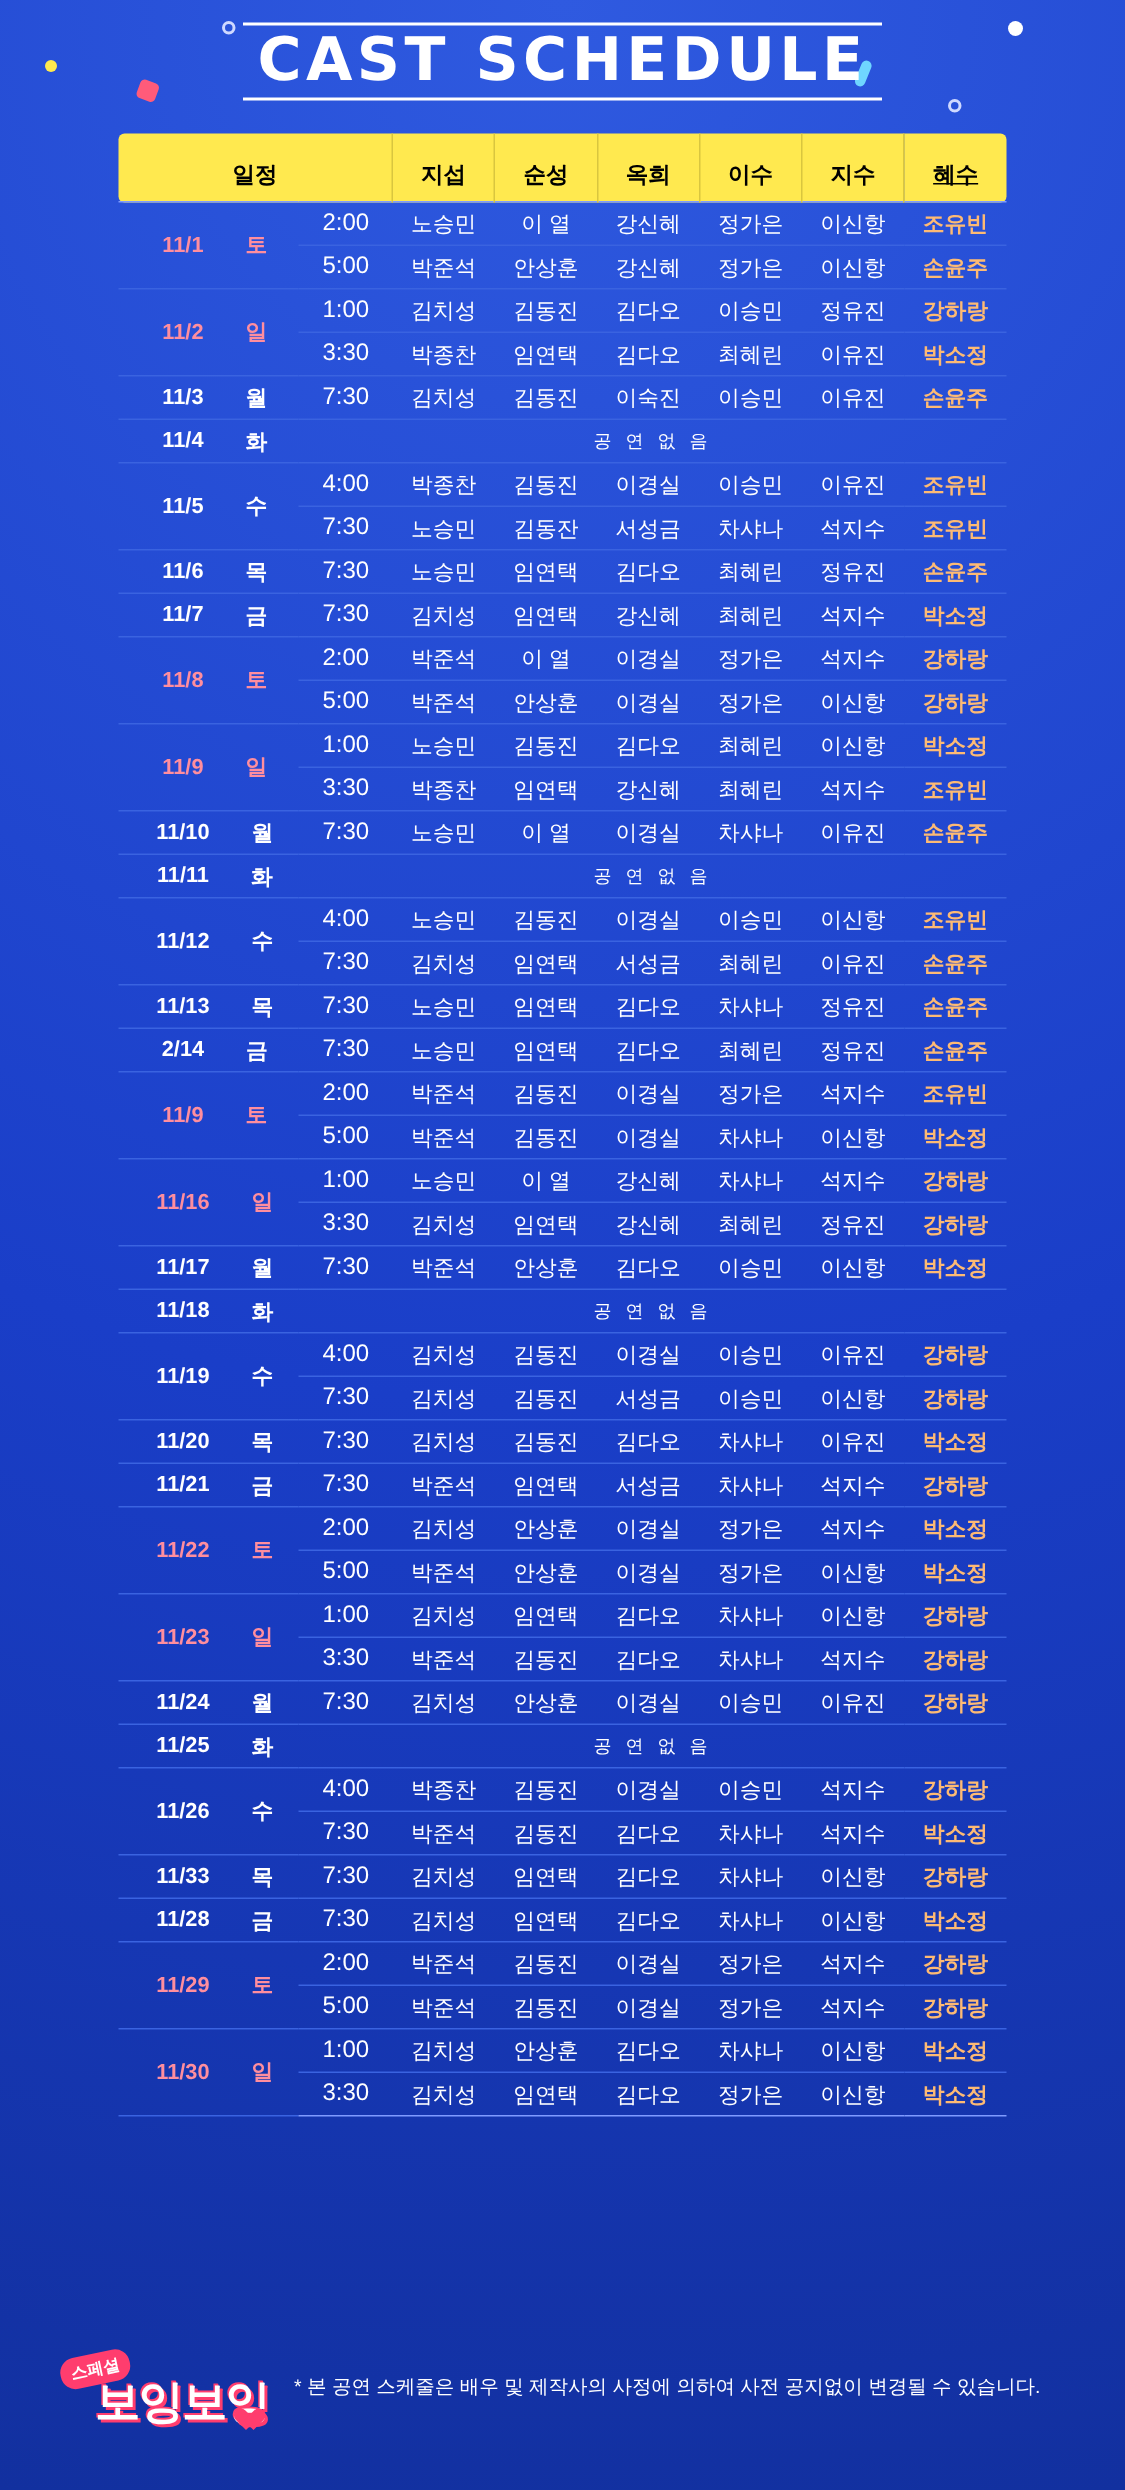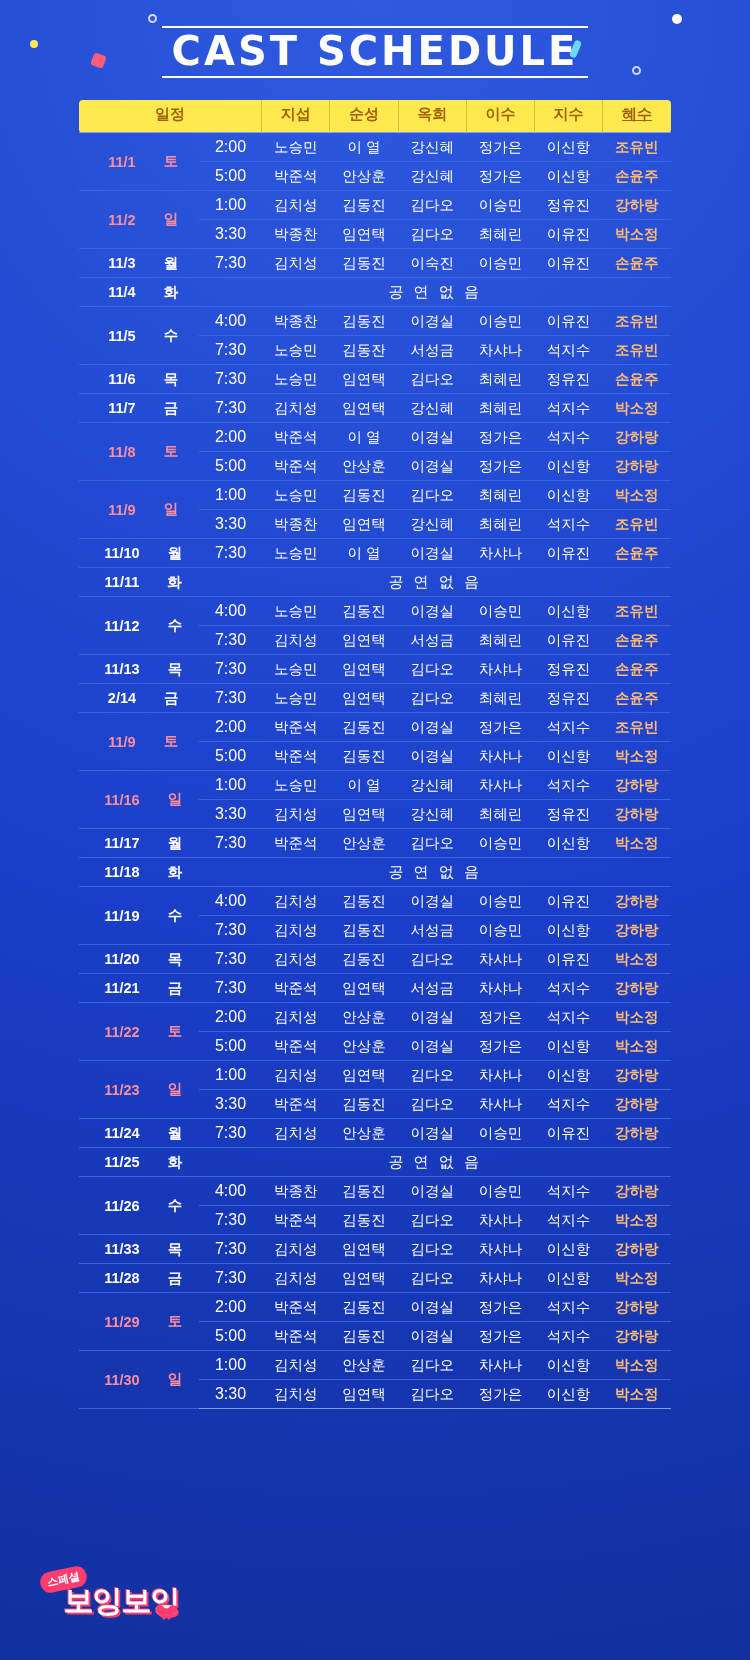--- a/index.html
+++ b/index.html
@@ -9,62 +9,62 @@
     background-image:
       radial-gradient(circle at 50% 0%, #2f5ae0 0%, #1a3ec8 55%, #12309f 100%);
     font-family:"Liberation Sans", sans-serif;
     color:#fff;
   }
   
   .deco { position:absolute; pointer-events:none; }
   .dot-ring { border-radius:50%; border:2px solid #cfd9ff; }
   .solid-dot { border-radius:50%; }
 
-  .title-wrap { text-align:center; margin-top:24px; }
+  .title-wrap { text-align:center; margin-top:13px; }
   .title {
     font-family:"DejaVu Sans", sans-serif;
     font-size:40px; letter-spacing:3px; font-weight:bold;
     color:#ffffff; display:inline-block; position:relative;
     padding:4px 10px 8px 10px;
   }
   .title::before, .title::after {
     content:""; position:absolute; left:0; right:0; height:2px; background:#ffffff;
   }
   .title::before { top:2px; }
   .title::after { bottom:4px; }
 
   .table-wrap { width:592px; margin:18px auto 0 auto; }
   table { width:100%; border-collapse:collapse; }
 
   thead th {
     background:#ffe94f;
-    color:#a16207;
+    color:#000000;
     font-size:15px; font-weight:bold;
-    padding:5px 0 8px 0;
+    padding:18px 0 8px 0;
     border-right:1px solid #d9c63f;
   }
   thead th:first-child { border-radius:4px 0 0 4px; }
   thead th:last-child { border-radius:0 4px 4px 0; border-right:none;text-decoration:underline; }
 
   tbody td {
     font-size:14.5px; text-align:center; height:29px;
     border-bottom:1px solid #3a63e0;
     white-space:nowrap;
   }
   tbody tr:last-child td { border-bottom:1px solid #7f9bff; }
 
   .date-cell { width:120px; position:relative; }
   .date-inner { display:flex; justify-content:center; align-items:center; gap:28px; padding-left:8px; }
   .date-num { font-weight:bold; font-size:14.5px; }
   .date-day { font-weight:bold; font-size:14.5px; }
   .weekend .date-num, .weekend .date-day { color:#ff8e9e; }
   .time-cell { width:62px; color:#ffffff; font-size:16px; }
   .actor { width:68px; }
   .actor.last { color:#fdba74; font-weight:bold; }
-  .noshow { color:#ffffff; letter-spacing:3px; font-size:15px;text-align:center; }
+  .noshow { color:#ffffff; letter-spacing:3px; font-size:12px;text-align:center; }
   .thick-top td { border-top:1px solid #7f9bff; }
 
   .footer {
     position:absolute; bottom:0; left:0; width:100%;
     height:118px;
   }
   .logo {
     position:absolute; left:34px; bottom:38px; width:150px; text-align:center;
   }
   .logo-badge {
@@ -674,13 +674,14 @@
       </tbody>
   </table>
 </div>
 
 <div class="footer">
   <div class="logo">
     <span class="logo-badge">스페셜</span>
     <span class="logo-text">보잉보잉</span>
     <span class="heart"></span>
   </div>
+  <div class="note">* 본 공연 스케줄은 배우 및 제작사의 사정에 의하여 사전 공지없이 변경될 수 있습니다.</div>
 </div>
 
 </body></html>

